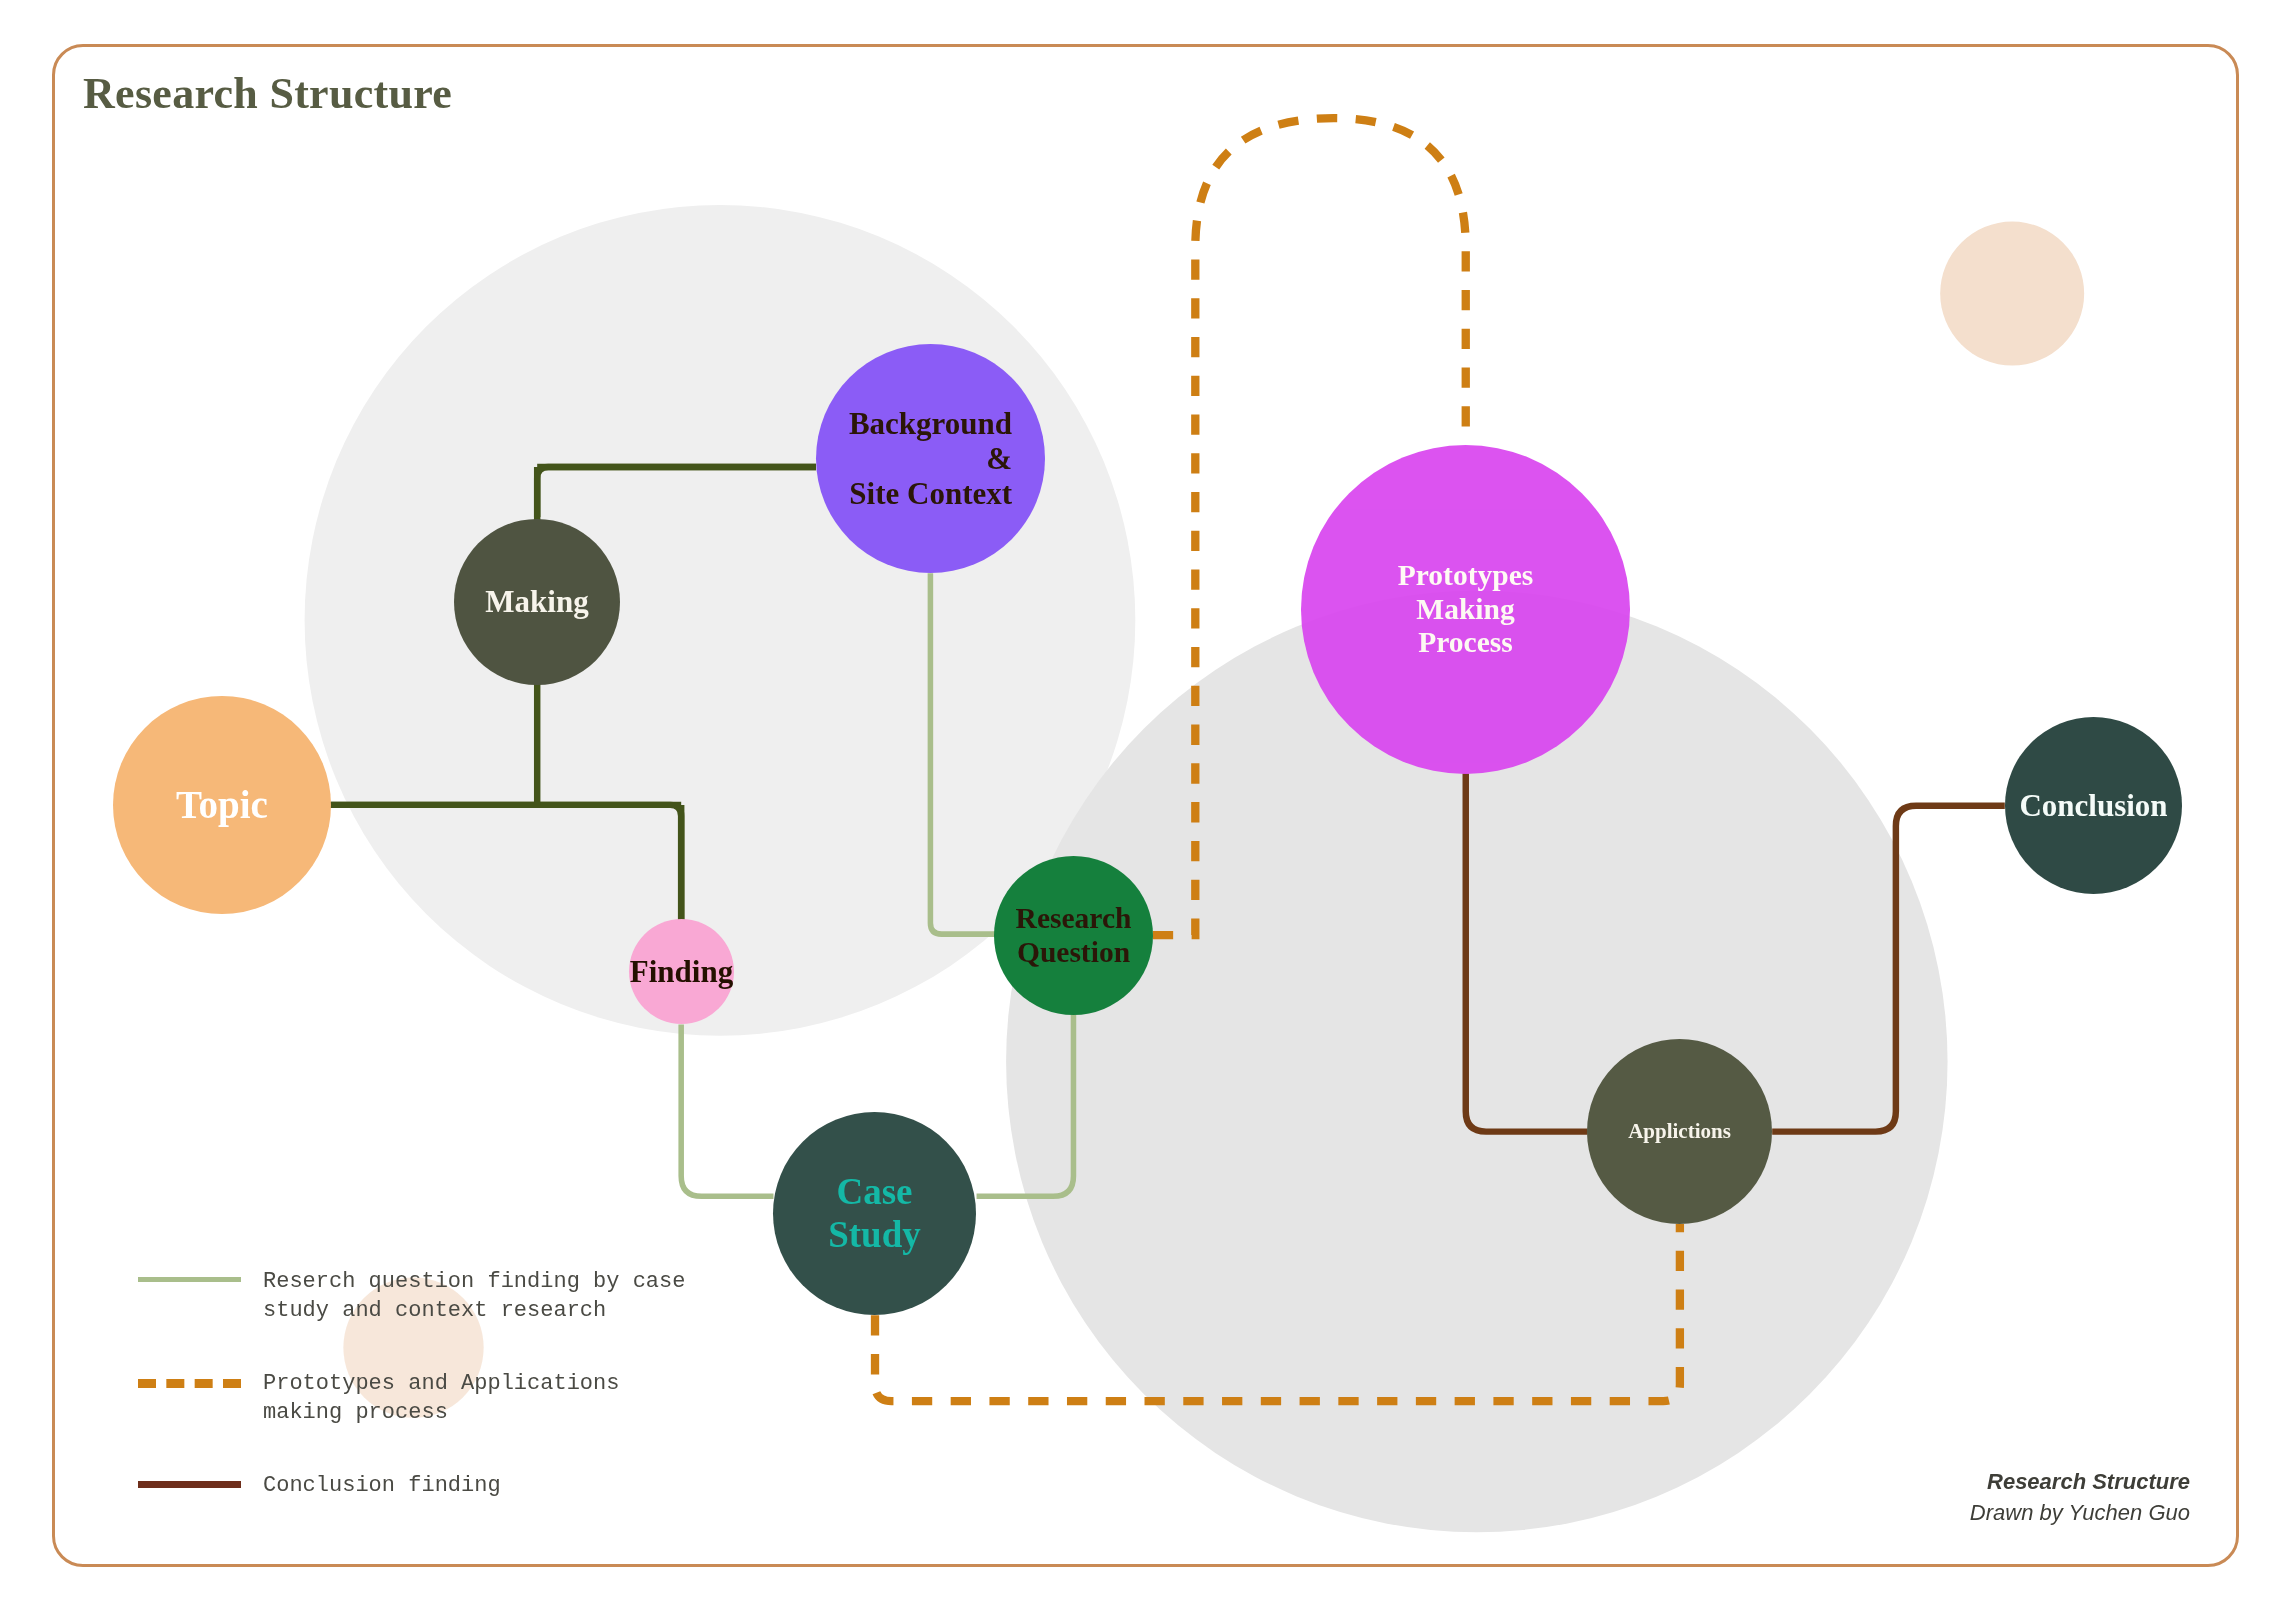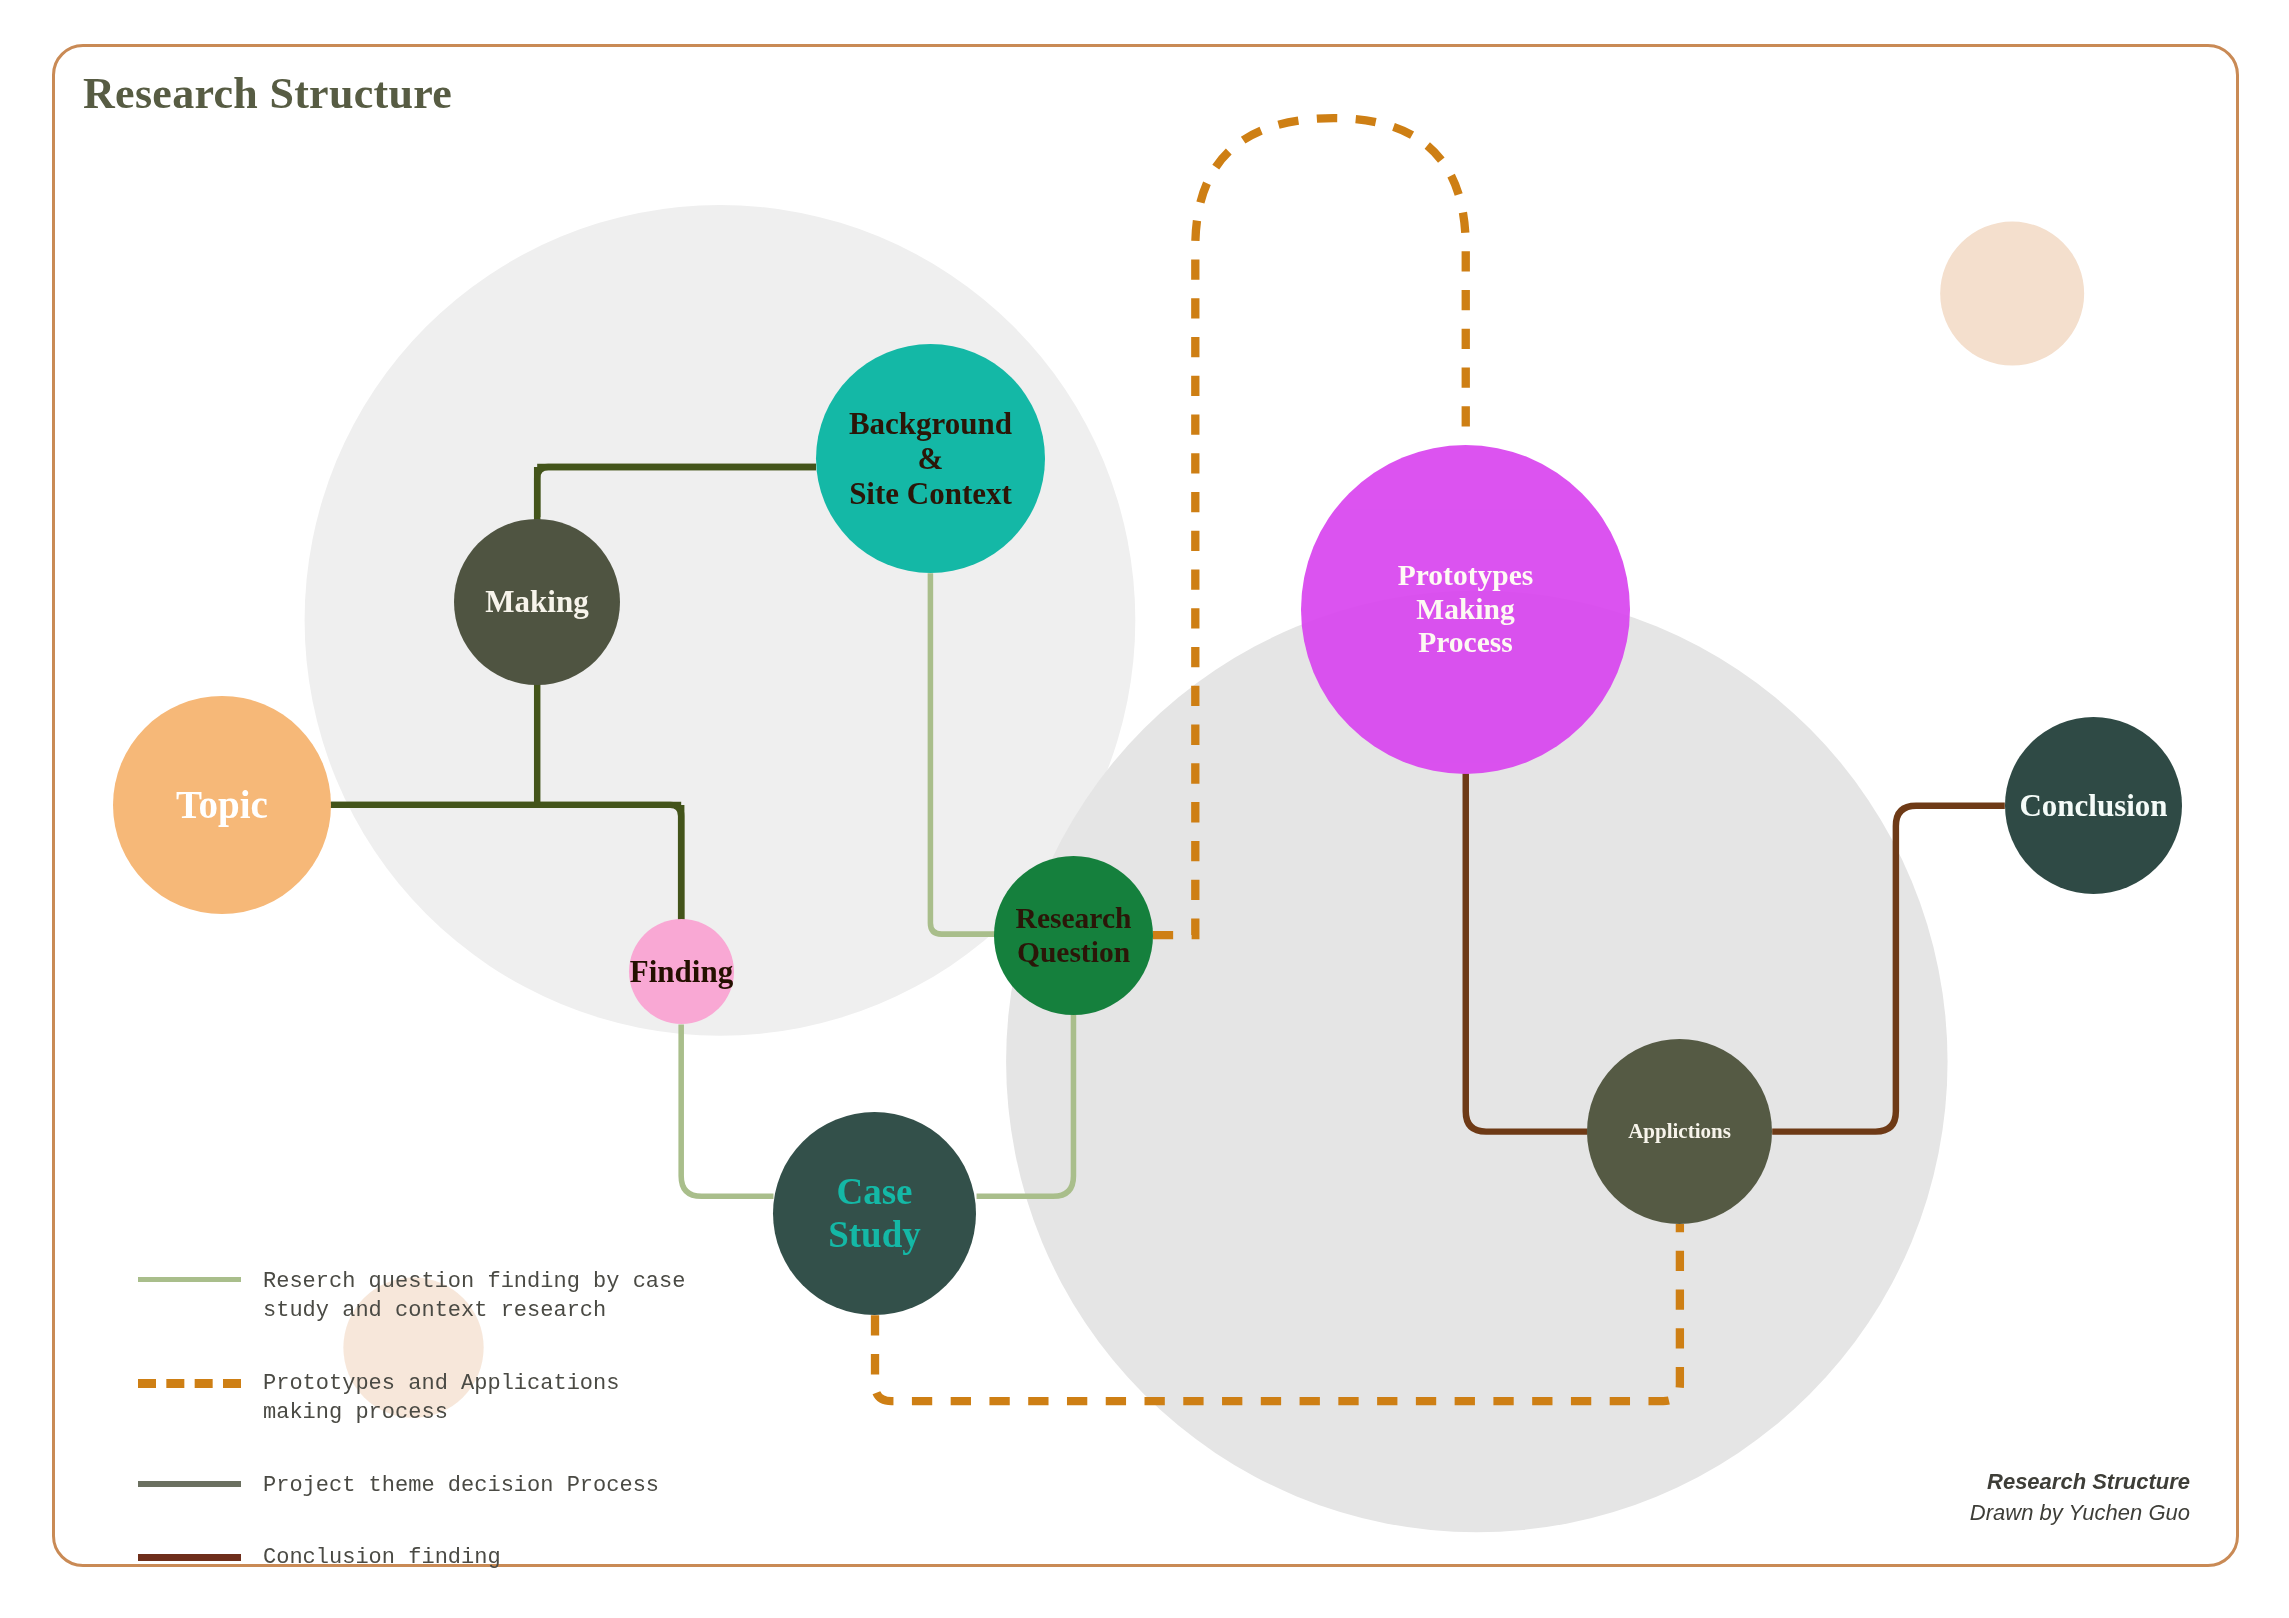--- a/index.html
+++ b/index.html
@@ -144,21 +144,21 @@
       <div class="node" style="left: 113px; top: 696px; width: 218px; height: 218px; background: rgb(246, 184, 120); color: rgb(255, 255, 255); font-size: 39px;">
         <div>
           <span>Topic</span>
         </div>
       </div>
       <div class="node" style="left: 454px; top: 519px; width: 166px; height: 166px; background: rgb(79, 84, 65); color: rgb(247, 244, 235); font-size: 31px;">
         <div>
           <span>Making</span>
         </div>
       </div>
-      <div class="node" style="left: 816px; top: 344px; width: 229px; height: 229px; background: #14b8a6; color: rgb(43, 22, 8); font-size: 31px;">
+      <div class="node" style="left: 816px; top: 344px; width: 229px; height: 229px; background: #8b5cf6; color: rgb(43, 22, 8); font-size: 31px; text-align: right;">
         <div>
           <span>Background</span>
           <span>&amp;</span>
           <span>Site Context</span>
         </div>
       </div>
       <div class="node" style="left: 629px; top: 919px; width: 105px; height: 105px; background: #f9a8d4; color: rgb(36, 16, 0); font-size: 31px;">
         <div>
           <span>Finding</span>
         </div>
@@ -202,26 +202,20 @@
         <div class="legend-label">Reserch question finding by case study and context research</div>
       </div>
       <div class="legend-row">
         <div class="legend-swatch">
           <i style="height: 0px; border-top: 9.2px dashed rgb(206, 127, 20);"></i>
         </div>
         <div class="legend-label">Prototypes and Applications making process</div>
       </div>
       <div class="legend-row">
         <div class="legend-swatch">
-          <i style="height: 6.5px; background: rgb(107, 112, 96);"></i>
-        </div>
-        <div class="legend-label">Project theme decision Process</div>
-      </div>
-      <div class="legend-row">
-        <div class="legend-swatch">
           <i style="height: 7.4px; background: rgb(110, 46, 27);"></i>
         </div>
         <div class="legend-label">Conclusion finding</div>
       </div>
     </div>
 
   <div id="signature">
     <div class="sig-title">Research Structure</div>
     <div class="sig-author">Drawn by Yuchen Guo</div>
   </div>

